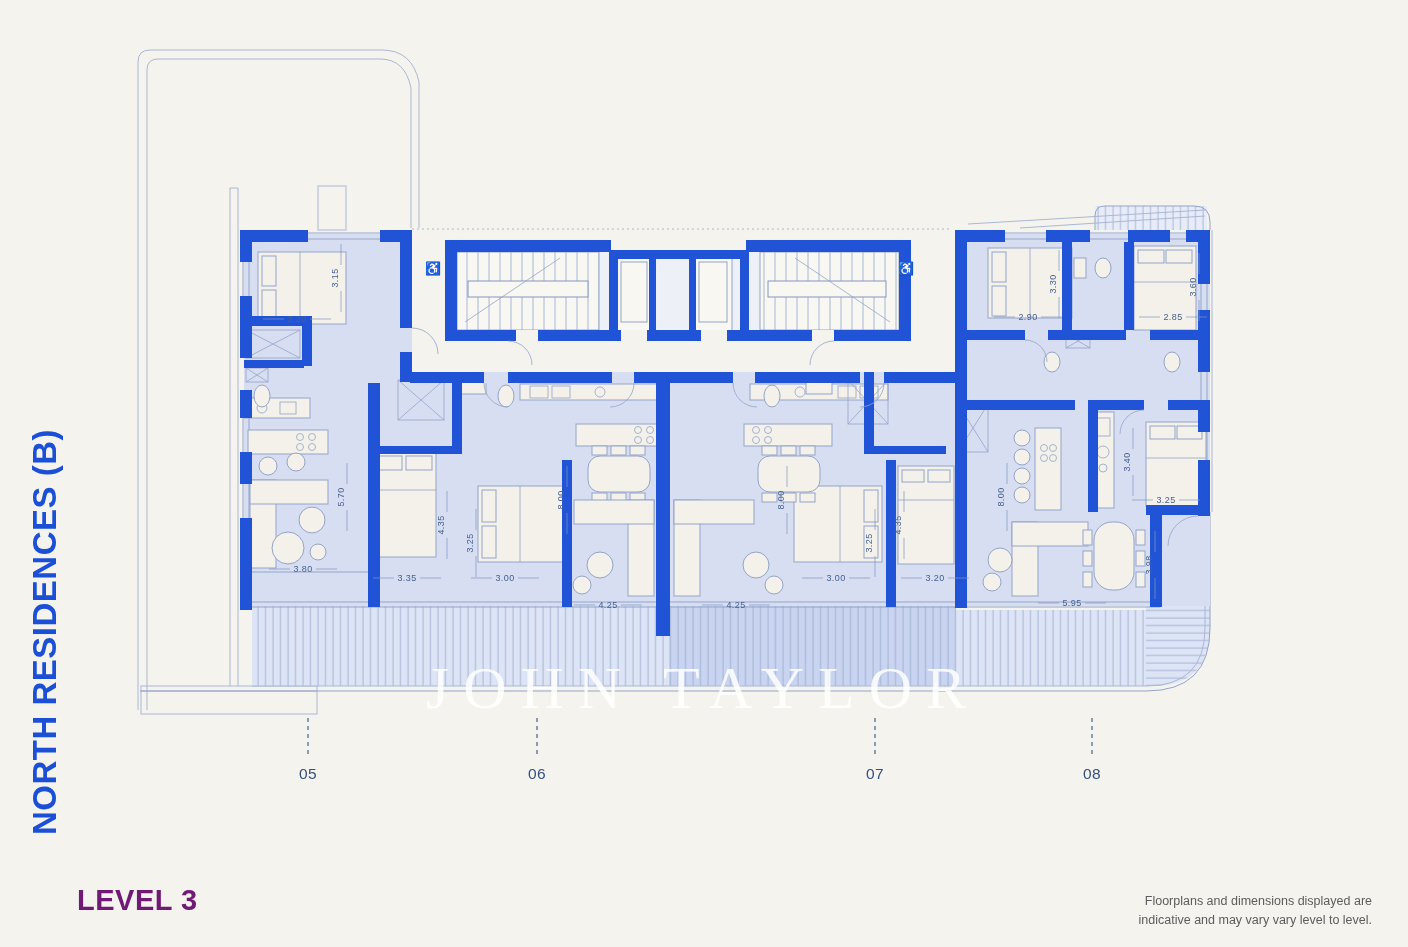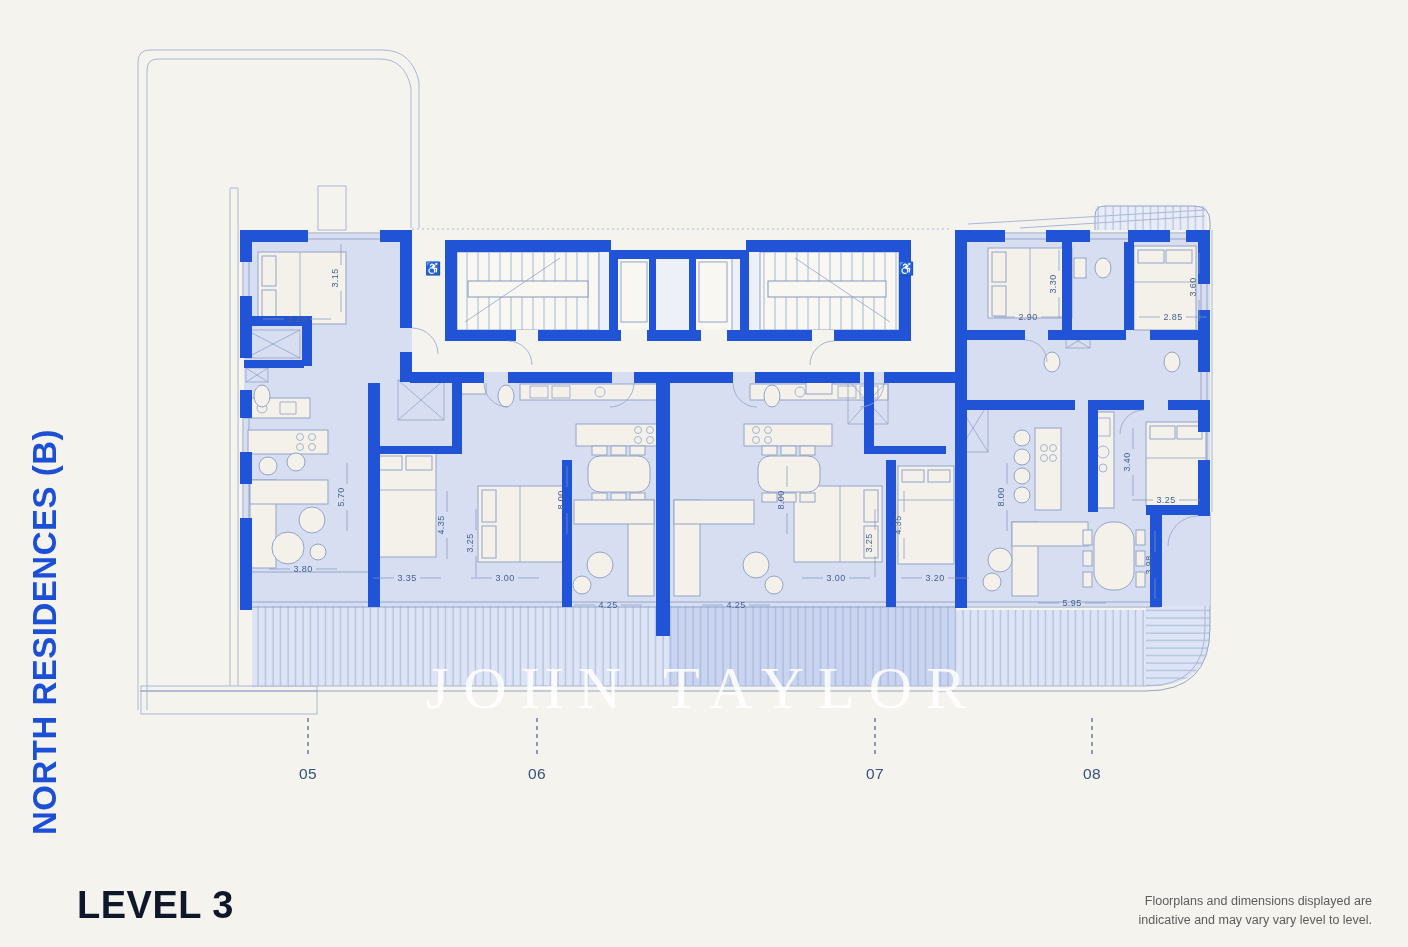--- a/index.html
+++ b/index.html
@@ -10,22 +10,22 @@
   }
   .title-vertical{
     position:absolute;left:45px;top:632px;
     transform:translate(-50%,-50%) rotate(-90deg);
     white-space:nowrap;
     font-size:33px;font-weight:bold;letter-spacing:.5px;
     color:#1b50d6;
   }
   .level-label{
     position:absolute;left:77px;top:884px;
-    font-size:38px;font-weight:bold;letter-spacing:.5px;
-    color:#0f172a;
+    font-size:29px;font-weight:bold;letter-spacing:.5px;
+    color:#701a75;
   }
   .disclaimer{
     position:absolute;right:36px;top:892px;text-align:right;
     font-size:12.5px;line-height:1.5;color:#5c5c5c;
   }
   svg.plan{position:absolute;left:0;top:0;}
   svg.plan text.dim{
     font-family:"Liberation Sans",sans-serif;font-size:9px;
     fill:#46618f;letter-spacing:.4px;
   }

